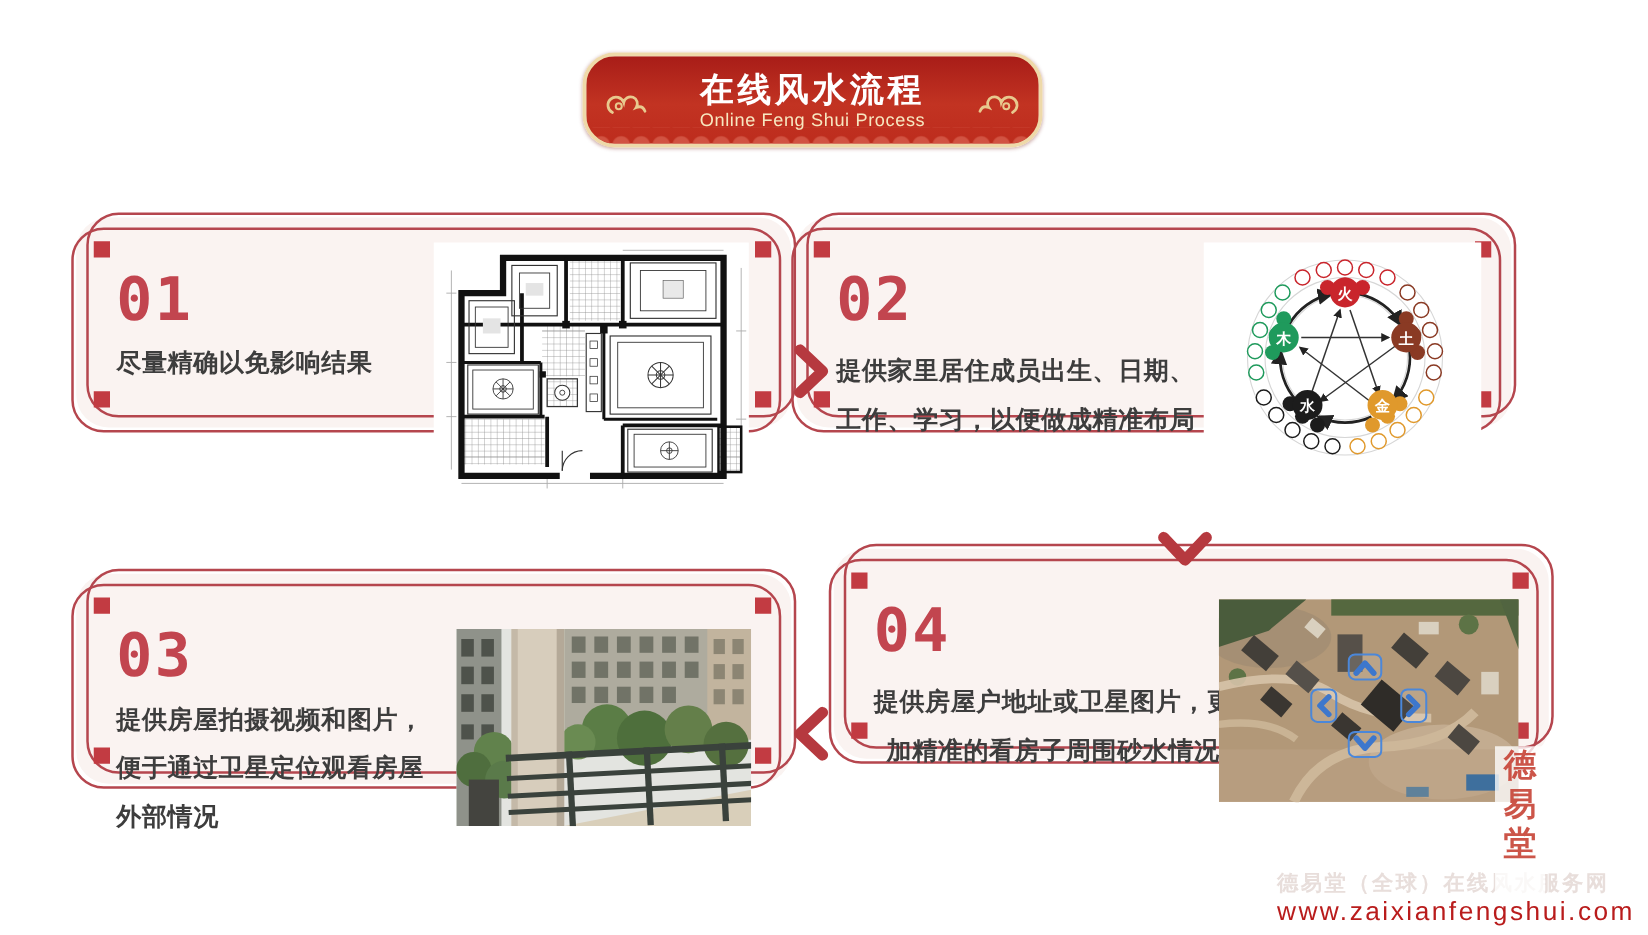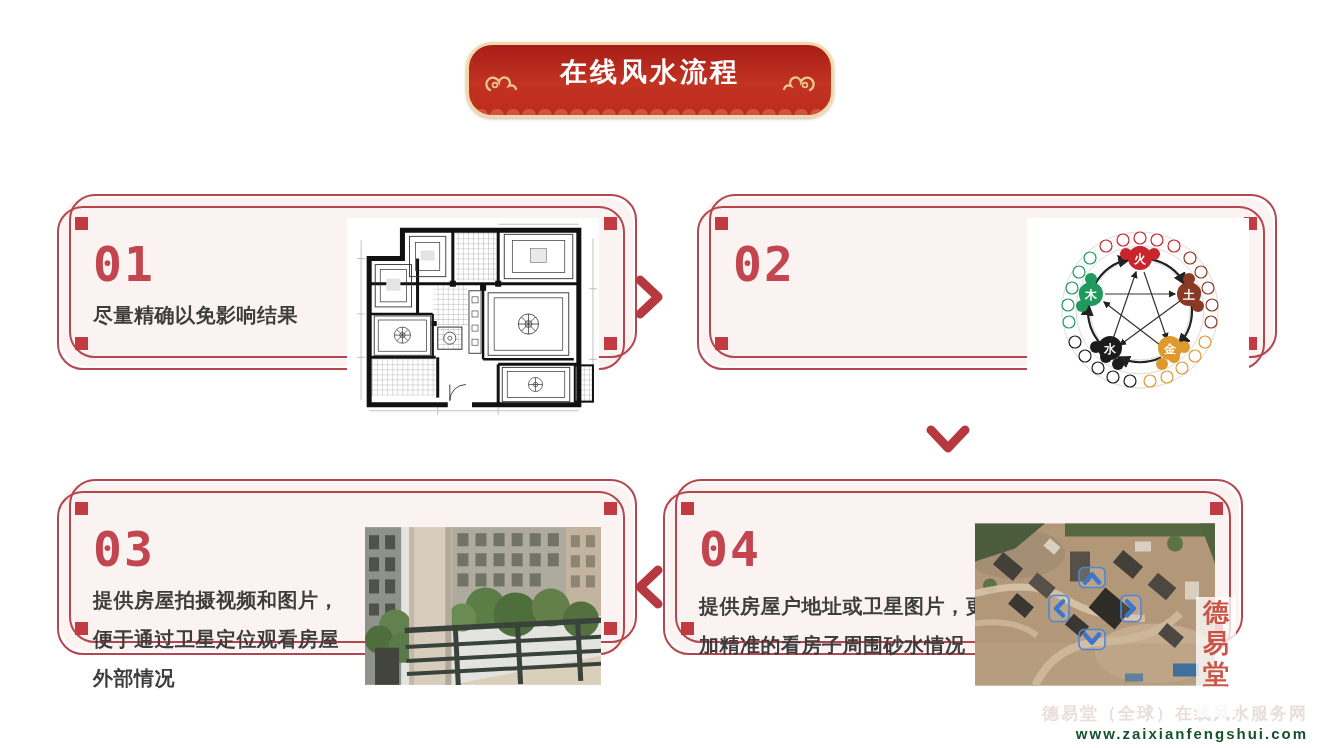--- a/index.html
+++ b/index.html
@@ -16,23 +16,23 @@
              background-size:16px 14px;background-repeat:repeat-x;}
   .banner-title{position:absolute;left:0;right:0;top:9px;text-align:center;color:#ffffff;
              font-size:27px;font-weight:bold;letter-spacing:3px;}
   .banner-sub{position:absolute;left:0;right:0;top:44px;text-align:center;color:#f7e7c0;
              font-size:14.5px;letter-spacing:.5px;}
   .cloud{position:absolute;top:26px;}
   .cloud.left{left:14px;}
   .cloud.right{right:14px;transform:scaleX(-1);}
 
   
-  .step-box{position:absolute;width:580px;height:176px;margin-top:24px;}
-  .box-1{left:57px;top:170px;} .box-2{left:697px;top:170px;}
-  .box-3{left:57px;top:455px;} .box-4{left:663px;top:455px;}
+  .step-box{position:absolute;width:580px;height:176px;}
+  .box-1{left:57px;top:170px;} .box-2{left:633px;top:170px;}
+  .box-3{left:57px;top:455px;} .box-4{left:663px;top:435px;text-align:center;}
   .frame-fill{position:absolute;inset:4px;border-radius:26px;background:#faf3f1;}
   .frame-a{position:absolute;top:0;right:0;bottom:12px;left:12px;
            border:2px solid #b5464e;border-radius:26px;}
   .frame-b{position:absolute;top:12px;right:12px;bottom:0;left:0;
            border:2px solid #b5464e;border-radius:26px;}
   .sq{position:absolute;width:13px;height:13px;background:#c23b42;}
   .sq.tl{left:18px;top:23px;} .sq.tr{right:20px;top:23px;}
   .sq.br{right:20px;bottom:20px;} .sq.bl{left:18px;bottom:20px;}
   .step-number{position:absolute;left:36px;top:42px;color:#c2454f;font-weight:bold;
            font-family:"DejaVu Sans Mono",monospace;font-size:48px;letter-spacing:2px;}
@@ -49,33 +49,34 @@
   .flow-arrow{position:absolute;}
   .arrow-right{left:634px;top:274px;} .arrow-down{left:925px;top:424px;} .arrow-left{left:634px;top:564px;}
 
   
   .seal{position:absolute;left:1196px;top:597px;width:40px;height:120px;z-index:4;
         background:rgba(255,255,255,.78);display:flex;flex-direction:column;align-items:center;
         justify-content:flex-start;overflow:hidden;}
   .seal span{color:rgba(197,62,48,.88);font-size:26px;font-weight:bold;line-height:31px;}
 
   
-  .footer-mark{position:absolute;right:10px;bottom:6px;text-align:right;z-index:2;}
+  .footer-mark{position:absolute;right:10px;bottom:6px;text-align:left;z-index:2;}
   .footer-mark .l1{font-size:17px;font-weight:bold;color:#e8dedb;letter-spacing:2px;}
-  .footer-mark .l2{font-size:15px;font-weight:bold;color:#14532d;letter-spacing:2px;}
+  .footer-mark .l2{font-size:21px;font-weight:normal;color:#b91c1c;letter-spacing:2px;}
 </style>
 </head>
 <body>
 
 <div id="page">
 
   <div class="banner">
     <div class="banner-bg">
       <div class="banner-scallop"></div>
       <div class="banner-title">在线风水流程</div>
+      <div class="banner-sub">Online Feng Shui Process</div>
       <svg class="cloud left" width="36" height="26" viewBox="0 0 36 26">
         <path d="M7,19 a6.5,6.5 0 1 1 9,-8 a5.5,5.5 0 1 1 10,4 q5,-2 7,3" stroke="#e8c98e" fill="none" stroke-width="2.2" stroke-linecap="round"></path>
         <circle cx="12" cy="14" r="2.4" fill="none" stroke="#e8c98e" stroke-width="1.6"></circle>
       </svg>
       <svg class="cloud right" width="36" height="26" viewBox="0 0 36 26">
         <path d="M7,19 a6.5,6.5 0 1 1 9,-8 a5.5,5.5 0 1 1 10,4 q5,-2 7,3" stroke="#e8c98e" fill="none" stroke-width="2.2" stroke-linecap="round"></path>
         <circle cx="12" cy="14" r="2.4" fill="none" stroke="#e8c98e" stroke-width="1.6"></circle>
       </svg>
     </div>
   </div>
@@ -200,20 +201,24 @@
 
   <div class="step-box box-2">
     <div class="frame-fill"></div>
     <div class="frame-a"></div>
     <div class="frame-b"></div>
     <div class="sq tl"></div>
     <div class="sq tr"></div>
     <div class="sq br"></div>
     <div class="sq bl"></div>
     <div class="step-number">02</div>
+    <div class="step-text lines2">
+      <div>提供家里居住成员出生、日期、</div>
+      <div>工作、学习，以便做成精准布局</div>
+    </div>
     <div class="step-image img-elements">
       <svg width="222" height="180" viewBox="0 0 220 180">
         <rect x="0" y="0" width="220" height="180" fill="#ffffff"></rect>
         <defs>
           <marker id="ah" markerWidth="7" markerHeight="7" refX="5" refY="3" orient="auto">
             <path d="M0,0 L6,3 L0,6 Z" fill="#222"></path>
           </marker>
         </defs>
 
         <circle cx="112" cy="92" r="78" fill="none" stroke="#d6d6d6" stroke-width="0.9"></circle>

